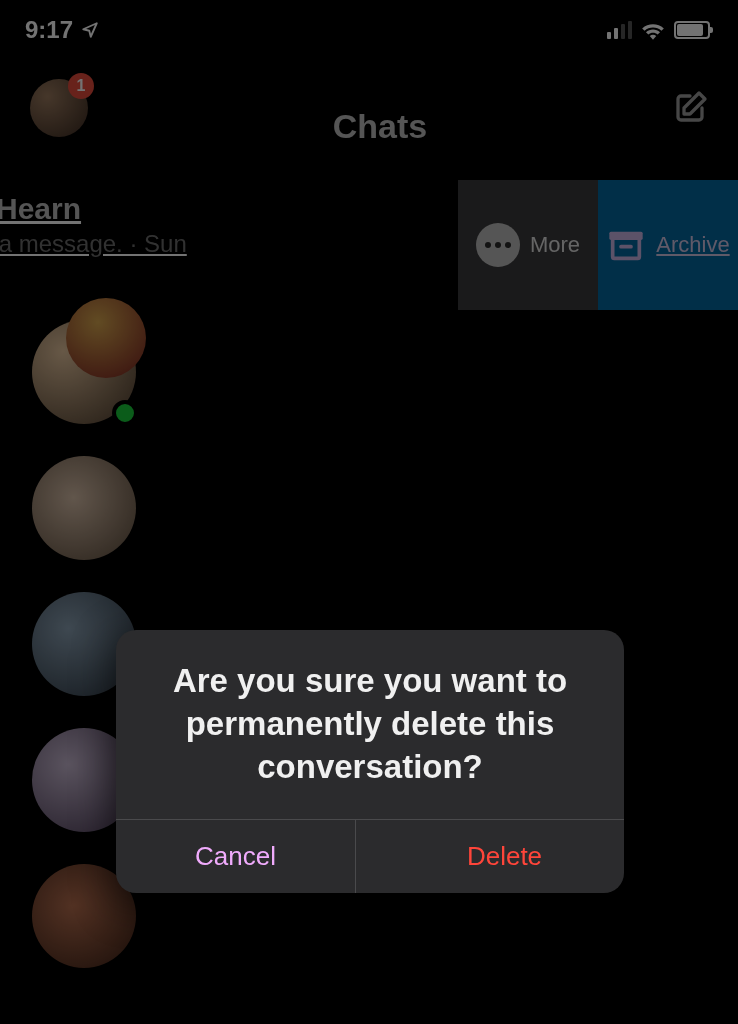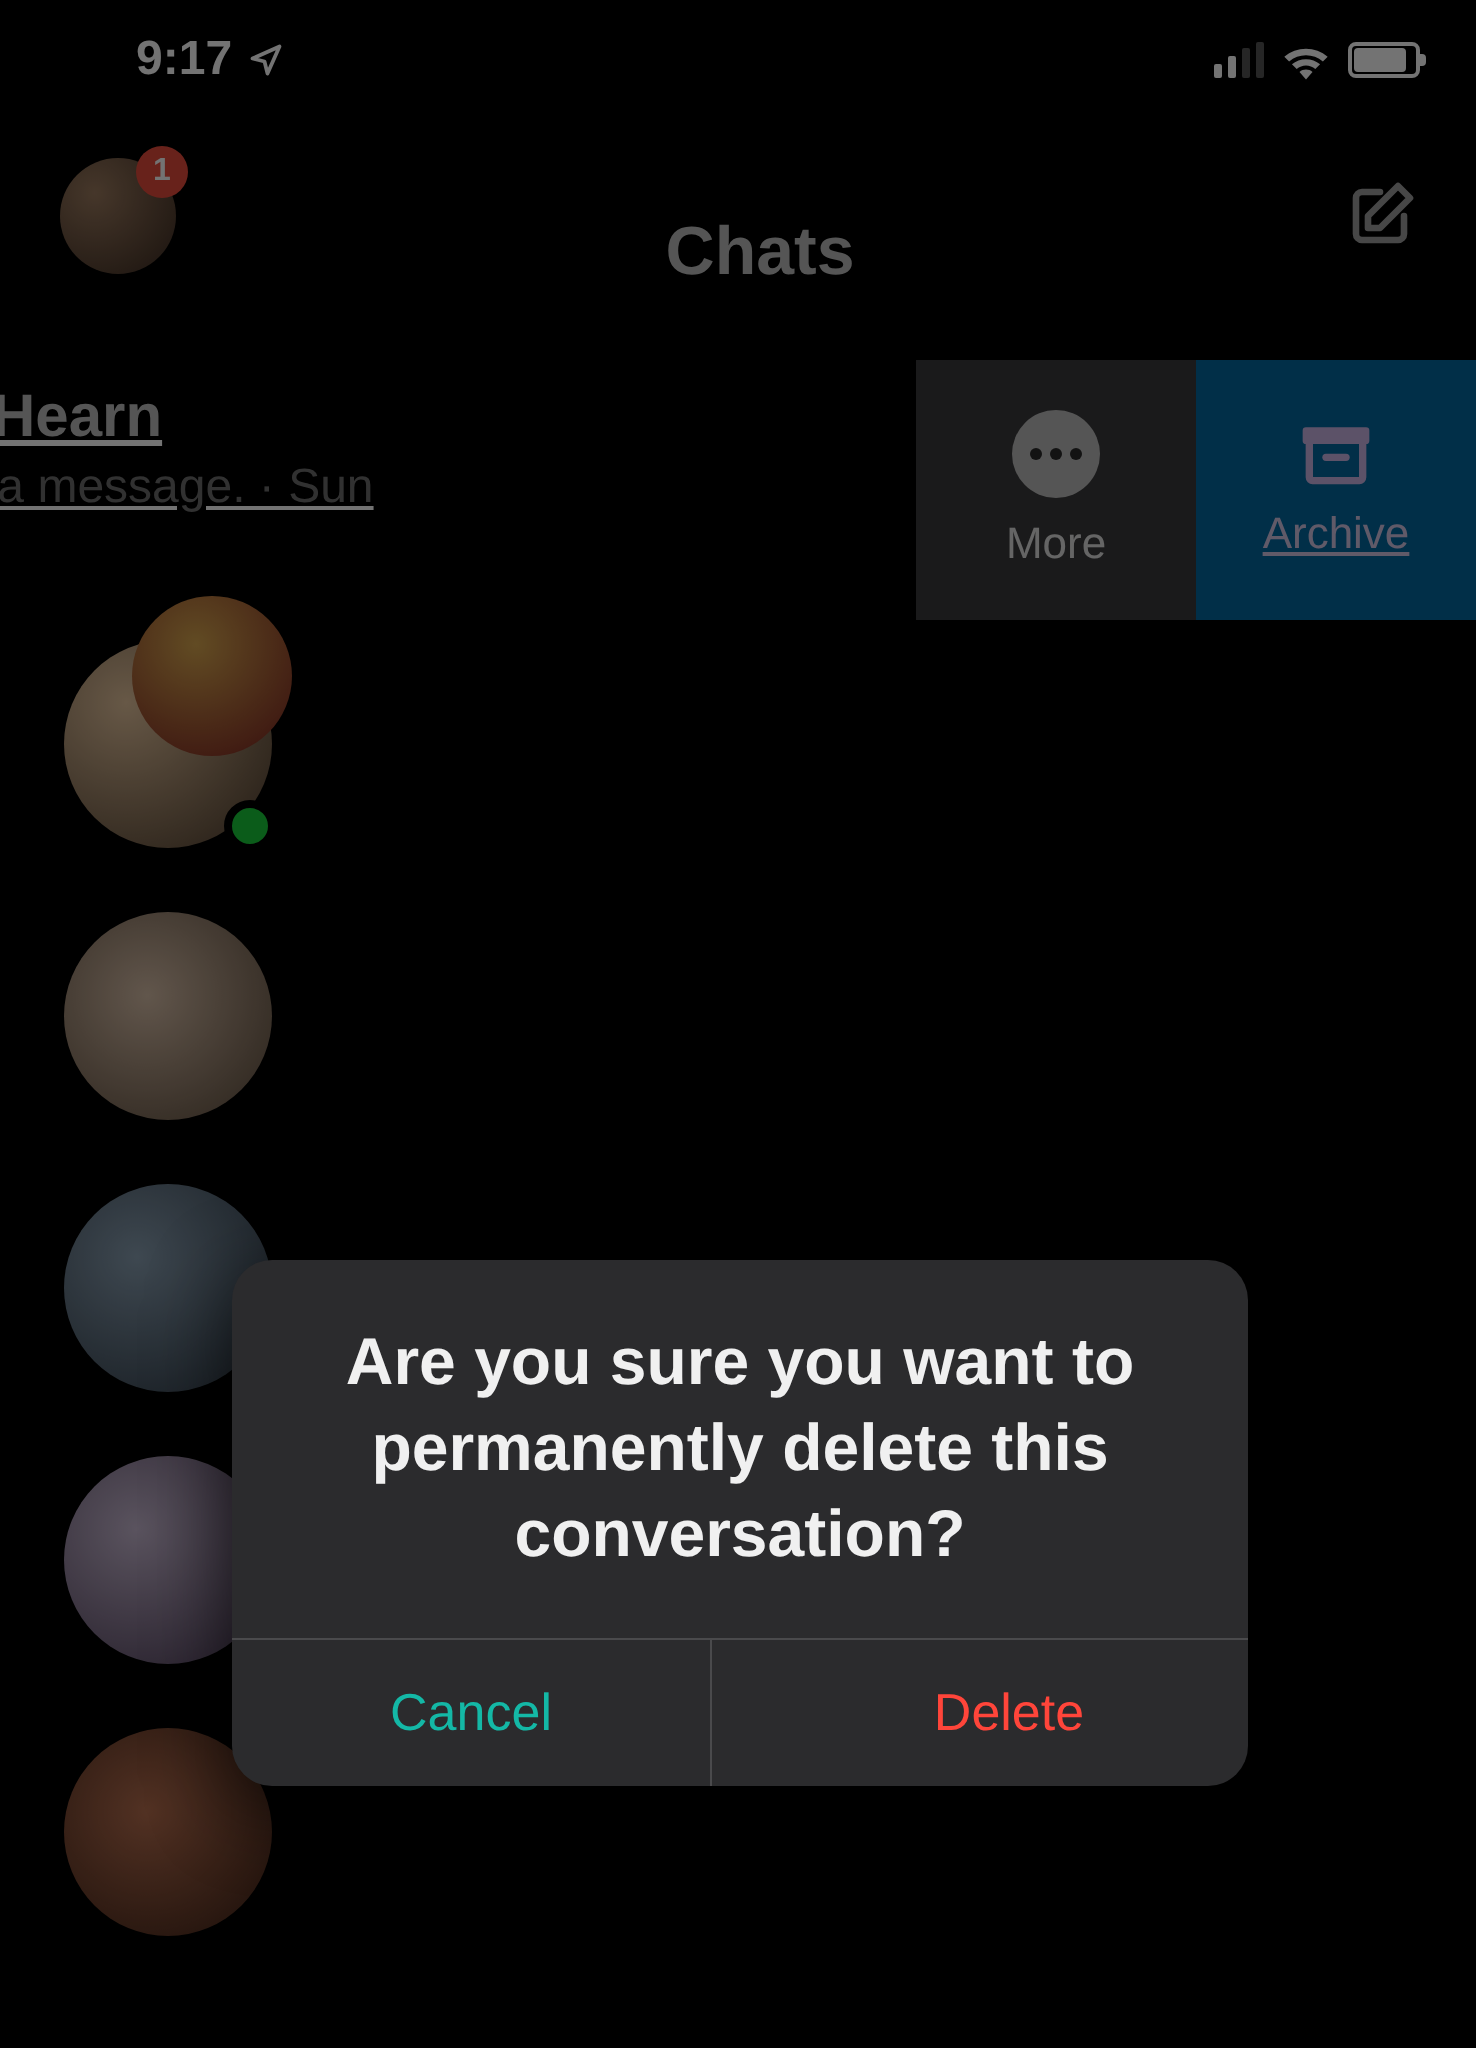--- a/index.html
+++ b/index.html
@@ -12,21 +12,21 @@
   }
   .dim-layer {
     position: absolute; inset: 0;
     filter: brightness(0.45);
   }
 
   
   .status-bar {
     height: 60px;
     display: flex; align-items: center; justify-content: space-between;
-    padding: 0 28px 0 68px;
+    padding: 0 28px 0 25px;
     font-size: 24px; font-weight: 600;
   }
   .status-left { display: flex; align-items: center; gap: 8px; }
   .status-right { display: flex; align-items: center; gap: 8px; }
   .arrow-icon {
     width: 18px; height: 18px;
     transform: rotate(0deg);
   }
   .signal {
     display: flex; align-items: flex-end; gap: 3px; height: 18px;
@@ -66,21 +66,21 @@
   }
   .title { font-size: 34px; font-weight: 700; color:#bcbcbc;margin-top:36px; }
   .compose { width: 36px; height: 36px; }
 
   
   .swipe-strip {
     position: absolute; top: 180px; right: 0;
     display:flex; height: 130px;
   }
   .swipe-btn {
-    width: 140px; display:flex; flex-direction:column; align-items:center; justify-content:center;
+    width: 140px; display:flex; flex-direction:row; align-items:center; justify-content:center;
     gap: 10px; font-size: 22px; font-weight: 500;
   }
   .swipe-more { background:#3a3a3c; color:#e0e0e0;}
   .swipe-archive { background:#0369a1; color:#d6c7e8;text-decoration:underline;}
   .more-dot {
     width: 44px; height: 44px; border-radius: 50%; background:#bdbdbd;
     display:flex; align-items:center; justify-content:center; gap:4px;
   }
   .more-dot span { width:6px; height:6px; border-radius:50%; background:#2a2a2a; }
   .archive-ic { width: 40px; height: 34px; }
@@ -135,21 +135,21 @@
     text-align:center; color:#f0f0f0;
   }
   .dialog-btns {
     display:flex; border-top: 1px solid #4a4a4c; height: 74px;
   }
   .dialog-btn {
     flex:1; display:flex; align-items:center; justify-content:center;
     font-size: 26px; font-weight: 500;
   }
   .dialog-btn + .dialog-btn { border-left: 1px solid #4a4a4c; padding-left: 29px; }
-  .btn-cancel { color:#14b8a6; }
+  .btn-cancel { color:#f0abfc; }
   .btn-delete { color:#ff453a; }
 </style>
 </head>
 <body>
 
 <div class="dim-layer">
 
   <div class="status-bar">
     <div class="status-left">
       <span>9:17</span>

